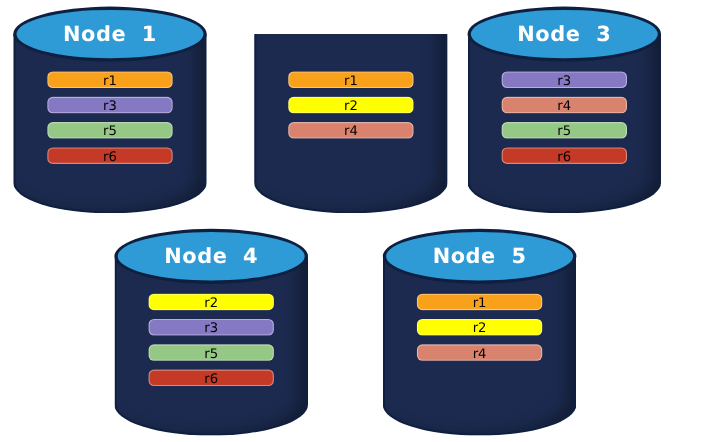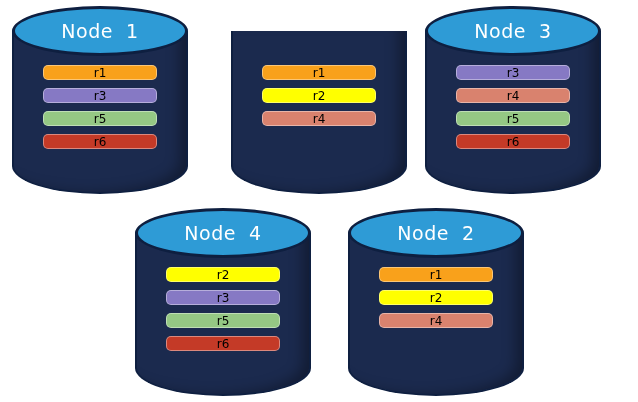--- a/index.html
+++ b/index.html
@@ -9,21 +9,21 @@
     position: relative;
     overflow: hidden;
     font-family: "DejaVu Sans", "Liberation Sans", sans-serif;
   }
   .diagram { position: absolute; inset: 0; }
 
   .cylinder { position: absolute; width: 176px; height: 188px; }
   .pos-1 { left: 12px;  top: 6px; }
   .pos-2 { left: 231px; top: 6px; }
   .pos-3 { left: 425px; top: 6px; }
-  .pos-4 { left: 135px; top: 208px; text-align: right; }
+  .pos-4 { left: 104px; top: 208px; text-align: right; }
   .pos-5 { left: 348px; top: 208px; }
 
   .cyl-body {
     position: absolute; left: 0; right: 0; top: 25px; bottom: 0;
     background: var(--cylinder-body, #1B2A4E);
     border: 2px solid var(--cylinder-outline, #0E1F40);
     border-top: none;
     border-radius: 0 0 50% 50% / 0 0 28px 28px;
     box-sizing: border-box;
     box-shadow: inset -12px -4px 14px -6px rgba(0,0,0,0.35);
@@ -34,21 +34,21 @@
     background: var(--cylinder-top, #2E9BD6);
     border: 3px solid var(--cylinder-outline, #0E1F40);
     border-radius: 50%;
     box-sizing: border-box;
     display: flex; align-items: center; justify-content: center;
     z-index: 2;
   }
   .node-title {
     color: var(--node-label, #fff);
     font-size: 19px;
-    font-weight: normal;
+    font-weight: bold;
     white-space: pre;        
     letter-spacing: 0.5px;
   }
   .bars {
     position: absolute; left: 31px; top: 59px; width: 114px;
     display: flex; flex-direction: column; gap: 8px;
     z-index: 1;
   }
   .bar {
     height: 15px;
@@ -111,21 +111,21 @@
       <div class="bar" style="background: rgb(255, 255, 0);">r2</div>
       <div class="bar" style="background: rgb(134, 121, 196);">r3</div>
       <div class="bar" style="background: rgb(149, 200, 132);">r5</div>
       <div class="bar" style="background: rgb(196, 58, 39);">r6</div>
     </div>
   </div>
 
   <div class="cylinder pos-5">
     <div class="cyl-body"></div>
     <div class="cyl-top">
-      <span class="node-title">Node  2</span>
+      <span class="node-title">Node  5</span>
     </div>
     <div class="bars">
       <div class="bar" style="background: rgb(249, 161, 27);">r1</div>
       <div class="bar" style="background: rgb(255, 255, 0);">r2</div>
       <div class="bar" style="background: rgb(217, 130, 110);">r4</div>
     </div>
   </div>
 
 </div>
 

